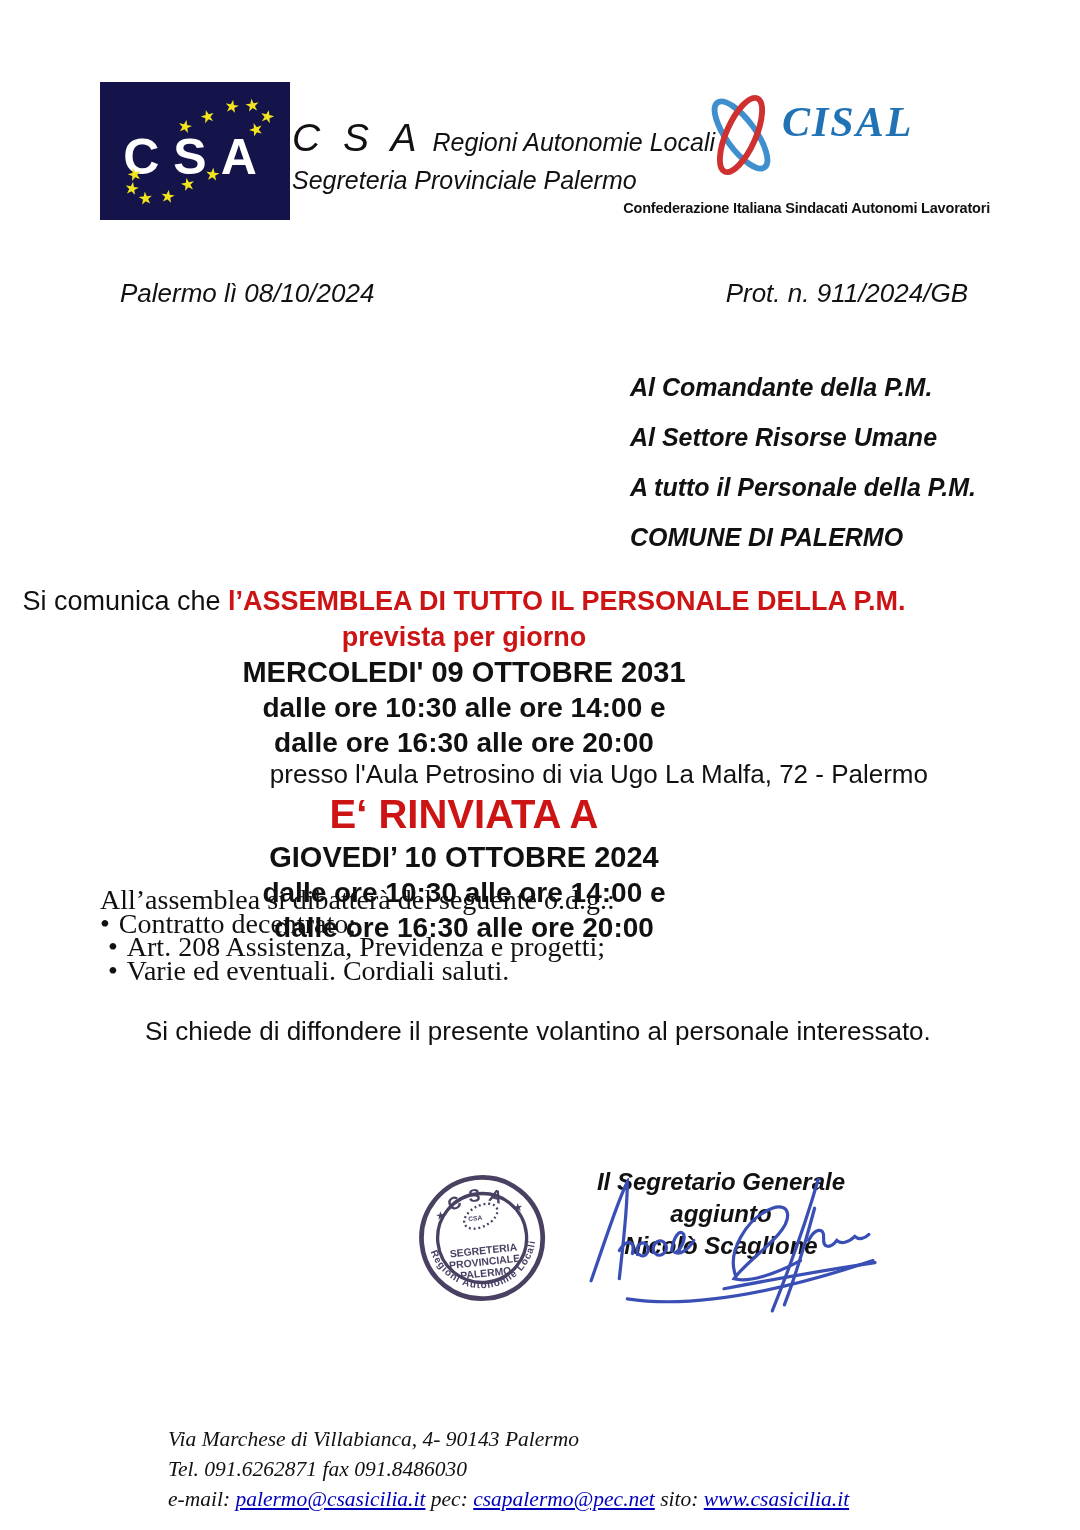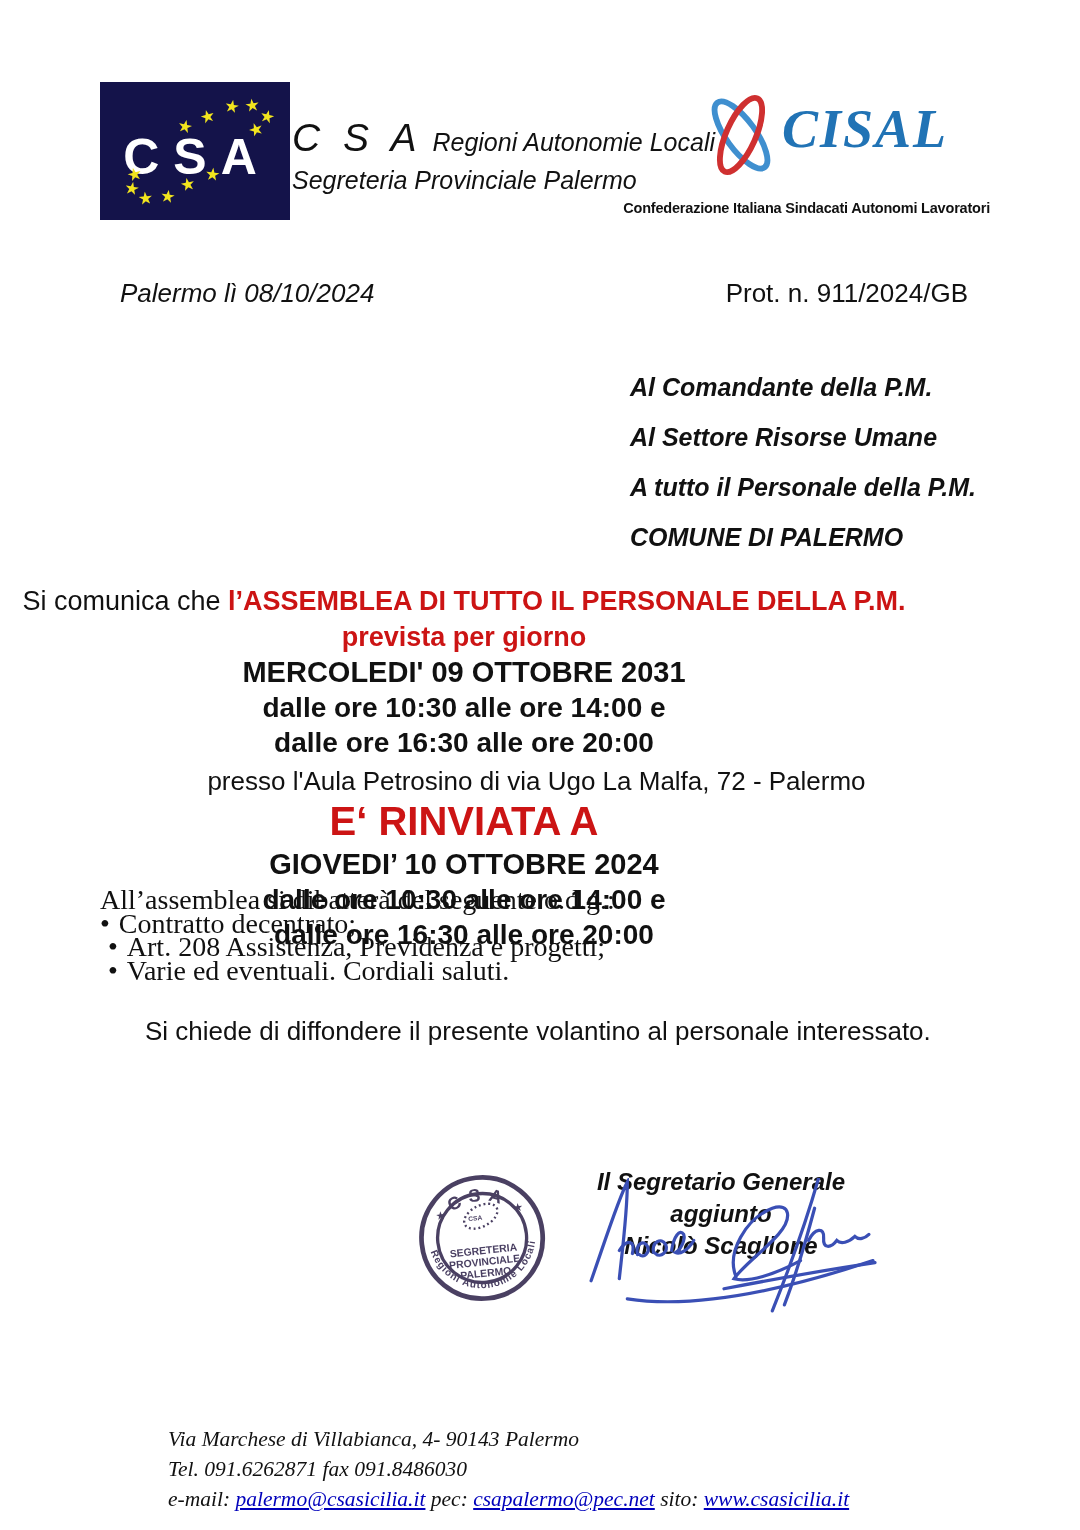--- a/index.html
+++ b/index.html
@@ -10,39 +10,39 @@
   .abs{position:absolute;}
 
   
   .csa-logo{left:100px;top:82px;width:190px;height:138px;}
   .org-block{left:292px;top:116px;width:400px;text-align:left;}
   .org-line1{font-style:italic;font-size:25px;white-space:nowrap;}
   .org-acronym{font-size:39px;letter-spacing:6px;font-style:italic;margin-right:10px;}
   .org-line2{font-style:italic;font-size:25px;margin-top:6px;}
   .cisal-atom{left:697px;top:84px;width:88px;height:102px;}
   .cisal-word{left:782px;top:98px;font-family:"Liberation Serif","DejaVu Serif",serif;
-    font-style:italic;font-size:54px;font-weight:bold;color:#2173b5;letter-spacing:2px;text-align:right;}
+    font-style:italic;font-size:42px;font-weight:bold;color:#2173b5;letter-spacing:2px;text-align:right;}
   .tagline{left:598px;top:200px;width:392px;text-align:right;font-weight:bold;font-size:14.5px;letter-spacing:-0.2px;}
 
   
   .meta-left{left:120px;top:278px;font-style:italic;font-size:26px;}
-  .meta-right{right:112px;top:278px;font-size:26px;}
+  .meta-right{right:112px;top:278px;font-style:italic;font-size:26px;}
 
   
   .recipients{left:630px;top:362px;font-weight:bold;font-style:italic;font-size:25px;line-height:50px;white-space:nowrap;}
 
   
   .announce{left:0;top:586px;width:928px;text-align:center;}
   .a-line1{font-size:27px;}
   .red{color:#cc1414;}
   .b{font-weight:bold;}
   .a-line2{font-size:27px;font-weight:bold;margin-top:5px;}
   .a-date{font-size:29px;font-weight:bold;margin-top:3px;}
   .a-time{font-size:28px;font-weight:bold;margin-top:3px;}
-  .a-venue{font-size:26px;text-align:center;padding-left:145px;margin-top:7px;}
+  .a-venue{font-size:26px;text-align:right;padding-left:145px;margin-top:0;}
   .a-rinviata{font-size:40px;font-weight:bold;margin-top:2px;}
   .a-date2{font-size:29px;font-weight:bold;margin-top:4px;}
 
   
   .agenda{left:100px;top:888px;font-family:"Liberation Serif","DejaVu Serif",serif;font-size:28px;line-height:23.5px;}
   .agenda ul{list-style:none;margin:0;padding:0;}
   .agenda li{margin:0;}
   .agenda li:nth-child(n+2){margin-left:8px;}
   .agenda li::before{content:"\2022";margin-right:9px;}
 

